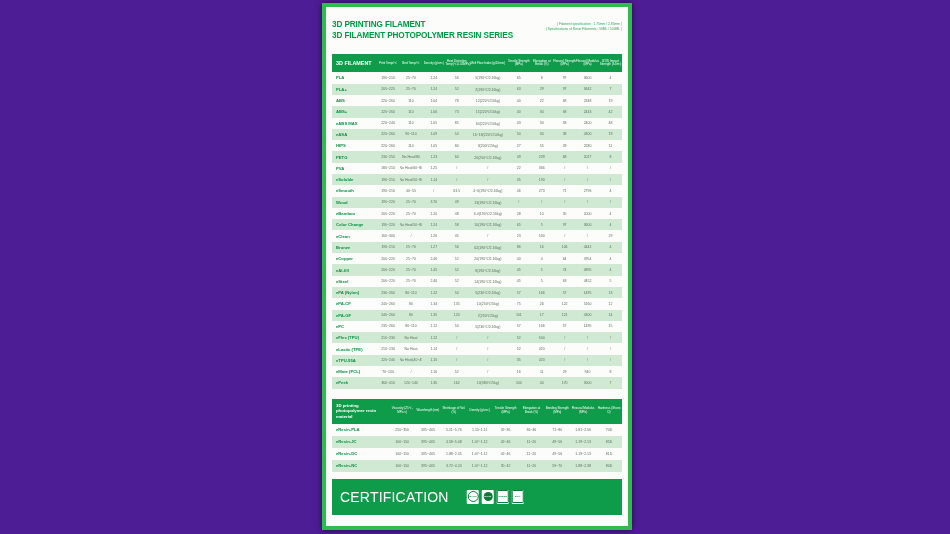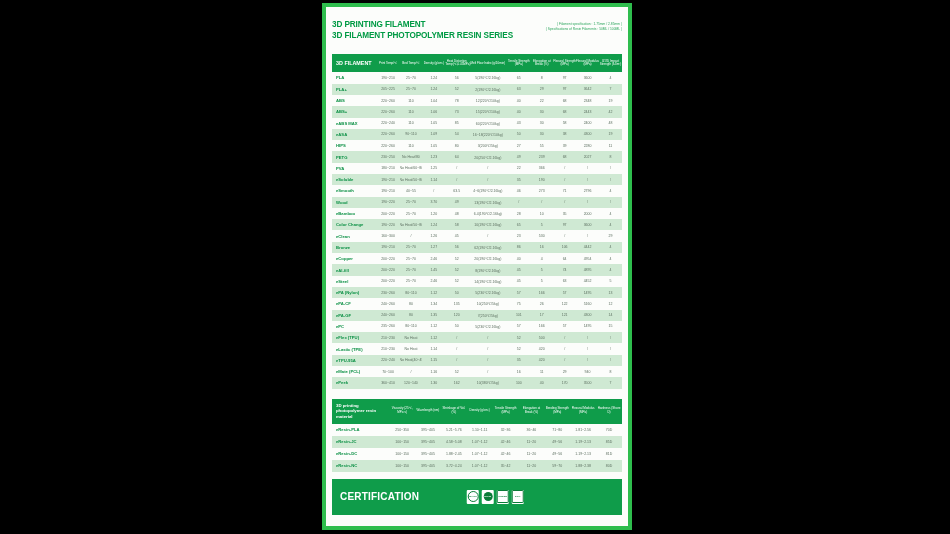--- a/index.html
+++ b/index.html
@@ -1,16 +1,16 @@
 <!DOCTYPE html>
 <html><head>
 <meta charset="utf-8">
 <style>
   html,body{margin:0;padding:0}
-  .stage{position:relative;width:950px;height:534px;background:#000000;overflow:hidden;
+  .stage{position:relative;width:950px;height:534px;background:#4c1d95;overflow:hidden;
          font-family:"Liberation Sans",sans-serif}
   .page{position:absolute;left:322px;top:3px;width:310px;height:527px;background:#2ebd4d;
         padding:4px;box-sizing:border-box;box-shadow:0 0 6px rgba(0,0,0,.6)}
   .inner{width:100%;height:100%;background:#fcfdfb;box-sizing:border-box;padding:13px 6px 0 6px;overflow:hidden}
   .doc-header{display:flex;justify-content:space-between;align-items:flex-start;margin-bottom:13px}
   .t1,.t2{color:#009a44;font-weight:bold;font-size:8.2px;line-height:1.3;letter-spacing:-.1px;white-space:nowrap}
   .spec{color:#2aa55b;font-size:3.3px;text-align:right;line-height:1.6;margin-top:2px;white-space:nowrap}
   table{border-collapse:collapse;width:100%;table-layout:fixed}
   
   .ftable thead tr{height:18px}
@@ -27,21 +27,21 @@
   .rtable thead tr{height:25px}
   .rtable thead th{background:#0f9c4a;color:#fff;font-size:3px;font-weight:normal;line-height:1.25;
                    padding:1px 1px;vertical-align:middle;text-align:center}
   .rtable th.corner{font-size:4.3px;font-weight:bold;text-align:left;padding-left:4px;width:18%;line-height:1.3}
   .rtable tbody tr{height:12px}
   .rtable tbody tr:nth-child(even){background:#cfe9d3}
   .rtable tbody th{color:#0a9044;font-weight:bold;font-size:4.2px;text-align:left;padding-left:4px;white-space:nowrap}
   .rtable td{color:#5c6f60;font-size:3.5px;text-align:center;white-space:nowrap;overflow:hidden;padding:0}
   
   .certbar{margin-top:7px;background:#0f9c4a;height:36px;display:flex;align-items:center;position:relative;padding:0 8px}
-  .certlabel{color:#fff;font-weight:bold;font-size:10px;letter-spacing:.2px}
+  .certlabel{color:#fff;font-weight:normal;font-size:14px;letter-spacing:.2px}
   .badges{position:absolute;left:50%;transform:translateX(-18%);display:flex;gap:3px;align-items:center}
   .badge{width:12px;height:14px;background:#fff;border-radius:1px;display:flex;align-items:center;justify-content:center}
   .badge span{font-size:2.5px;color:#0a7c38;font-weight:bold;text-align:center;display:flex;align-items:center;justify-content:center}
   .badge-reach span{border:.5px solid #0a7c38;width:9px;height:9px;border-radius:50%}
   .badge-rohs span{background:#0a7c38;color:#fff;width:9px;height:9px;border-radius:50%}
   .badge-green span,.badge-eco span{width:10px;height:11px;border:.5px solid #0a7c38;border-radius:1px}
 </style>
 </head>
 <body>
 

